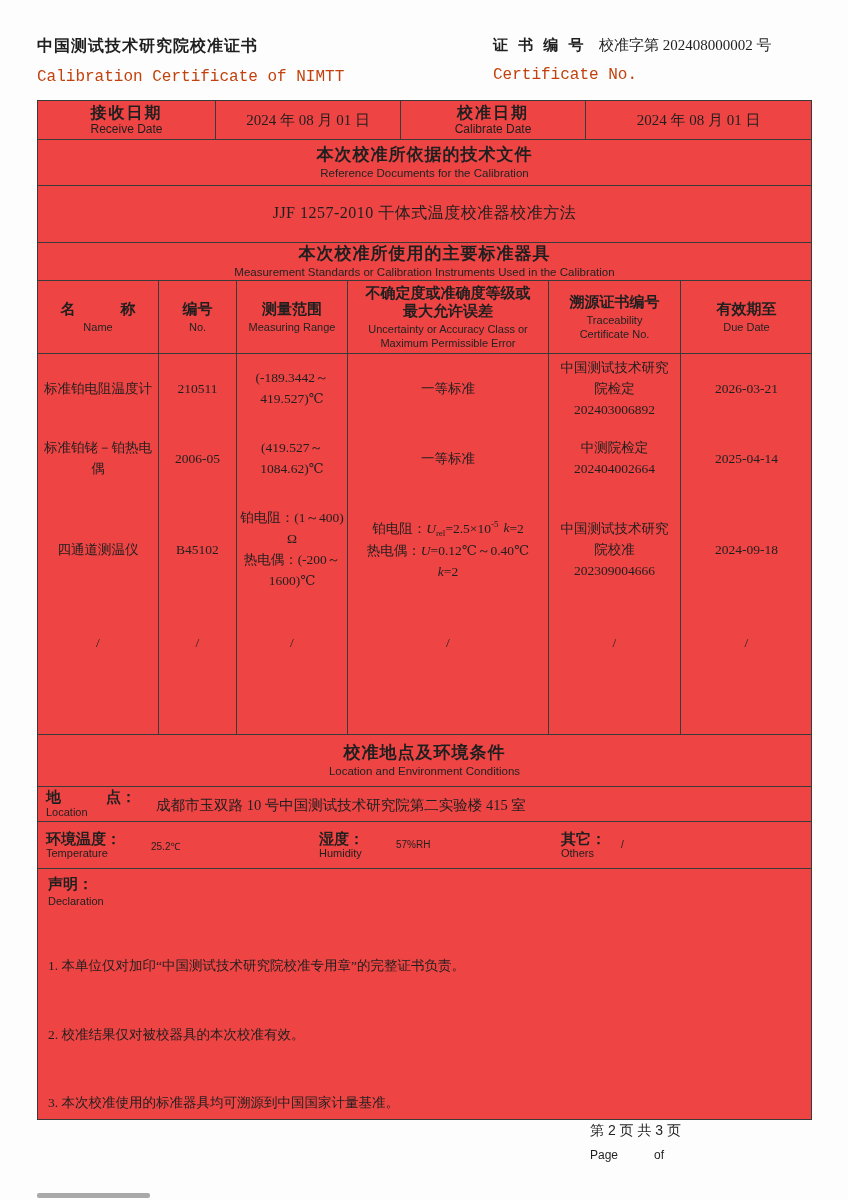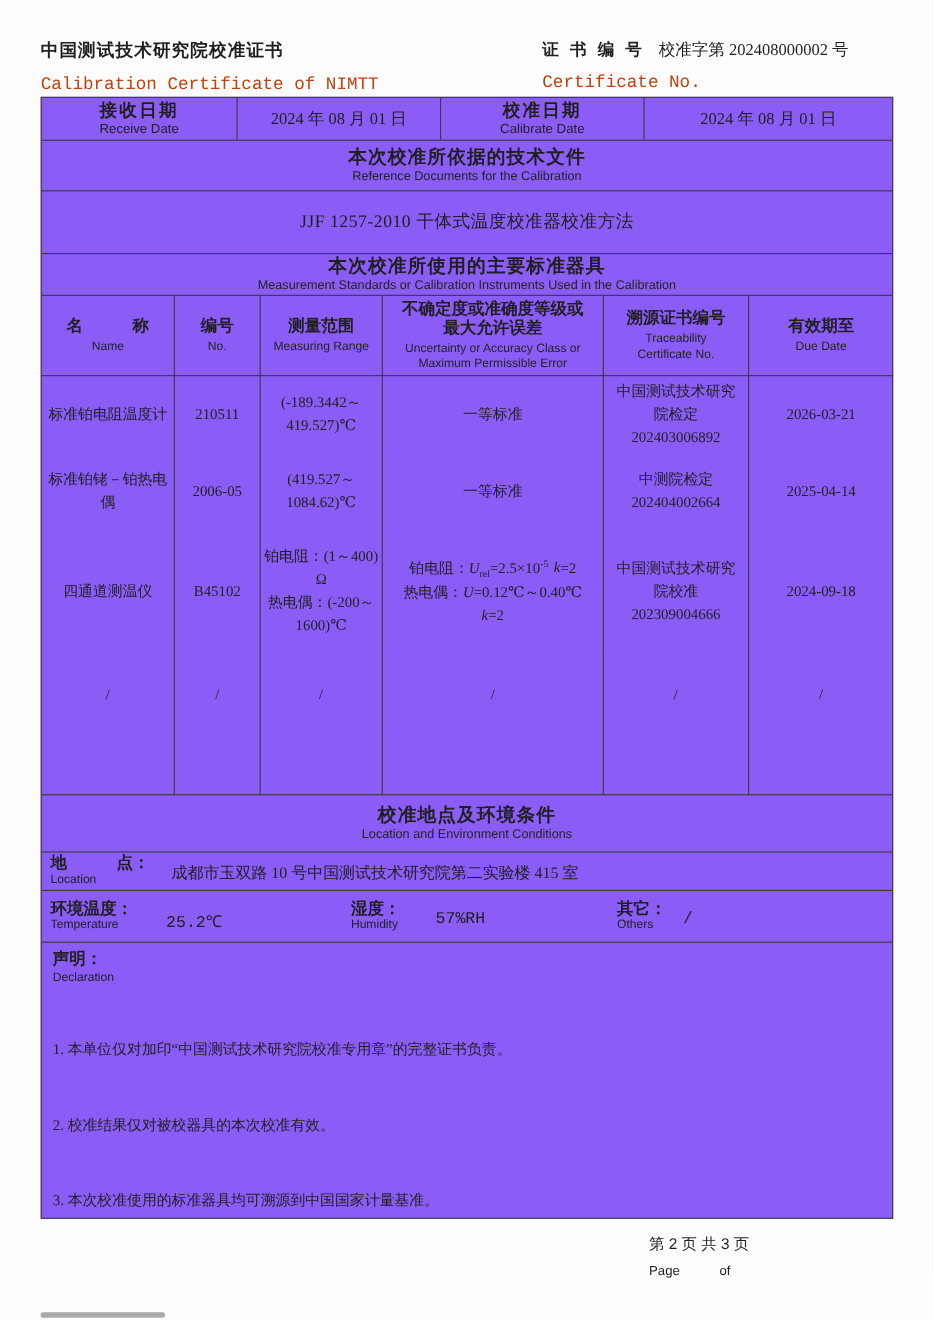--- a/index.html
+++ b/index.html
@@ -13,22 +13,22 @@
   
   .hdr { position:absolute; left:37px; top:36px; width:775px; }
   .hdr-title { font-size:16px; font-weight:bold; letter-spacing:1px; }
   .hdr-sub { font-size:16px; color:#c2410c; margin-top:11px;font-family:Liberation Mono, monospace; }
   .hdr-right { position:absolute; left:456px; top:0; }
   .cert-label { font-size:15px; font-weight:bold; letter-spacing:3px; }
   .cert-value { font-family:"Liberation Serif","DejaVu Serif",serif; font-size:15px; margin-left:8px; }
 
   
   .mainbox {
-    position:absolute; left:37px; top:88px; width:775px; height:1020px;
-    border:1px solid #3a3a3a; display:flex; flex-direction:column; background:#8b5cf6;
+    position:absolute; left:37px; top:100px; width:775px; height:1020px;
+    border:1px solid #3a3a3a; display:flex; flex-direction:column; background:#ef4444;
   }
   .bb { border-bottom:1px solid #3a3a3a; }
   .rb { border-right:1px solid #3a3a3a; }
 
   
   .daterow { height:47px; display:grid; grid-template-columns:178px 185px 185px 1fr; }
   .dcell { display:flex; flex-direction:column; align-items:center; justify-content:center; }
   .dlabel-zh { font-size:16px; font-weight:bold; letter-spacing:2px; line-height:1.1; }
   .dlabel-en { font-size:12px; line-height:1.2; }
   .dvalue { font-family:"Liberation Serif","DejaVu Serif",serif; font-size:15px; }
@@ -64,21 +64,21 @@
   .placerow { height:41px; display:flex; align-items:center; position:relative; }
   .lab2 { padding-left:8px; }
   .lab2 .l-zh { font-size:15px; font-weight:bold; line-height:1.1; }
   .lab2 .l-en { font-size:11px; line-height:1.2; }
   .place-value { position:absolute; left:118px; top:9px;
     font-family:"Liberation Serif","DejaVu Serif",serif; font-size:14.5px; }
 
   
   .envrow { height:56px; position:relative; }
   .env-label { position:absolute; top:9px; }
-  .env-value { position:absolute; font-family:Liberation Mono, monospace; font-size:15px; }
+  .env-value { position:absolute; font-family:Liberation Sans, sans-serif; font-size:10px; }
 
   
   .declbox { flex:1; padding:6px 10px 4px 10px; }
   .decl-zh { font-size:15px; font-weight:bold; line-height:1.2; }
   .decl-en { font-size:11px; line-height:1.5; }
   .decl-item { font-family:"Liberation Serif","DejaVu Serif",serif; font-size:13.5px; line-height:1.75;margin-top:45px; }
 
   
   .footer-left { position:absolute; left:37px; top:1122px; }
   .f-zh { font-size:14px; }

